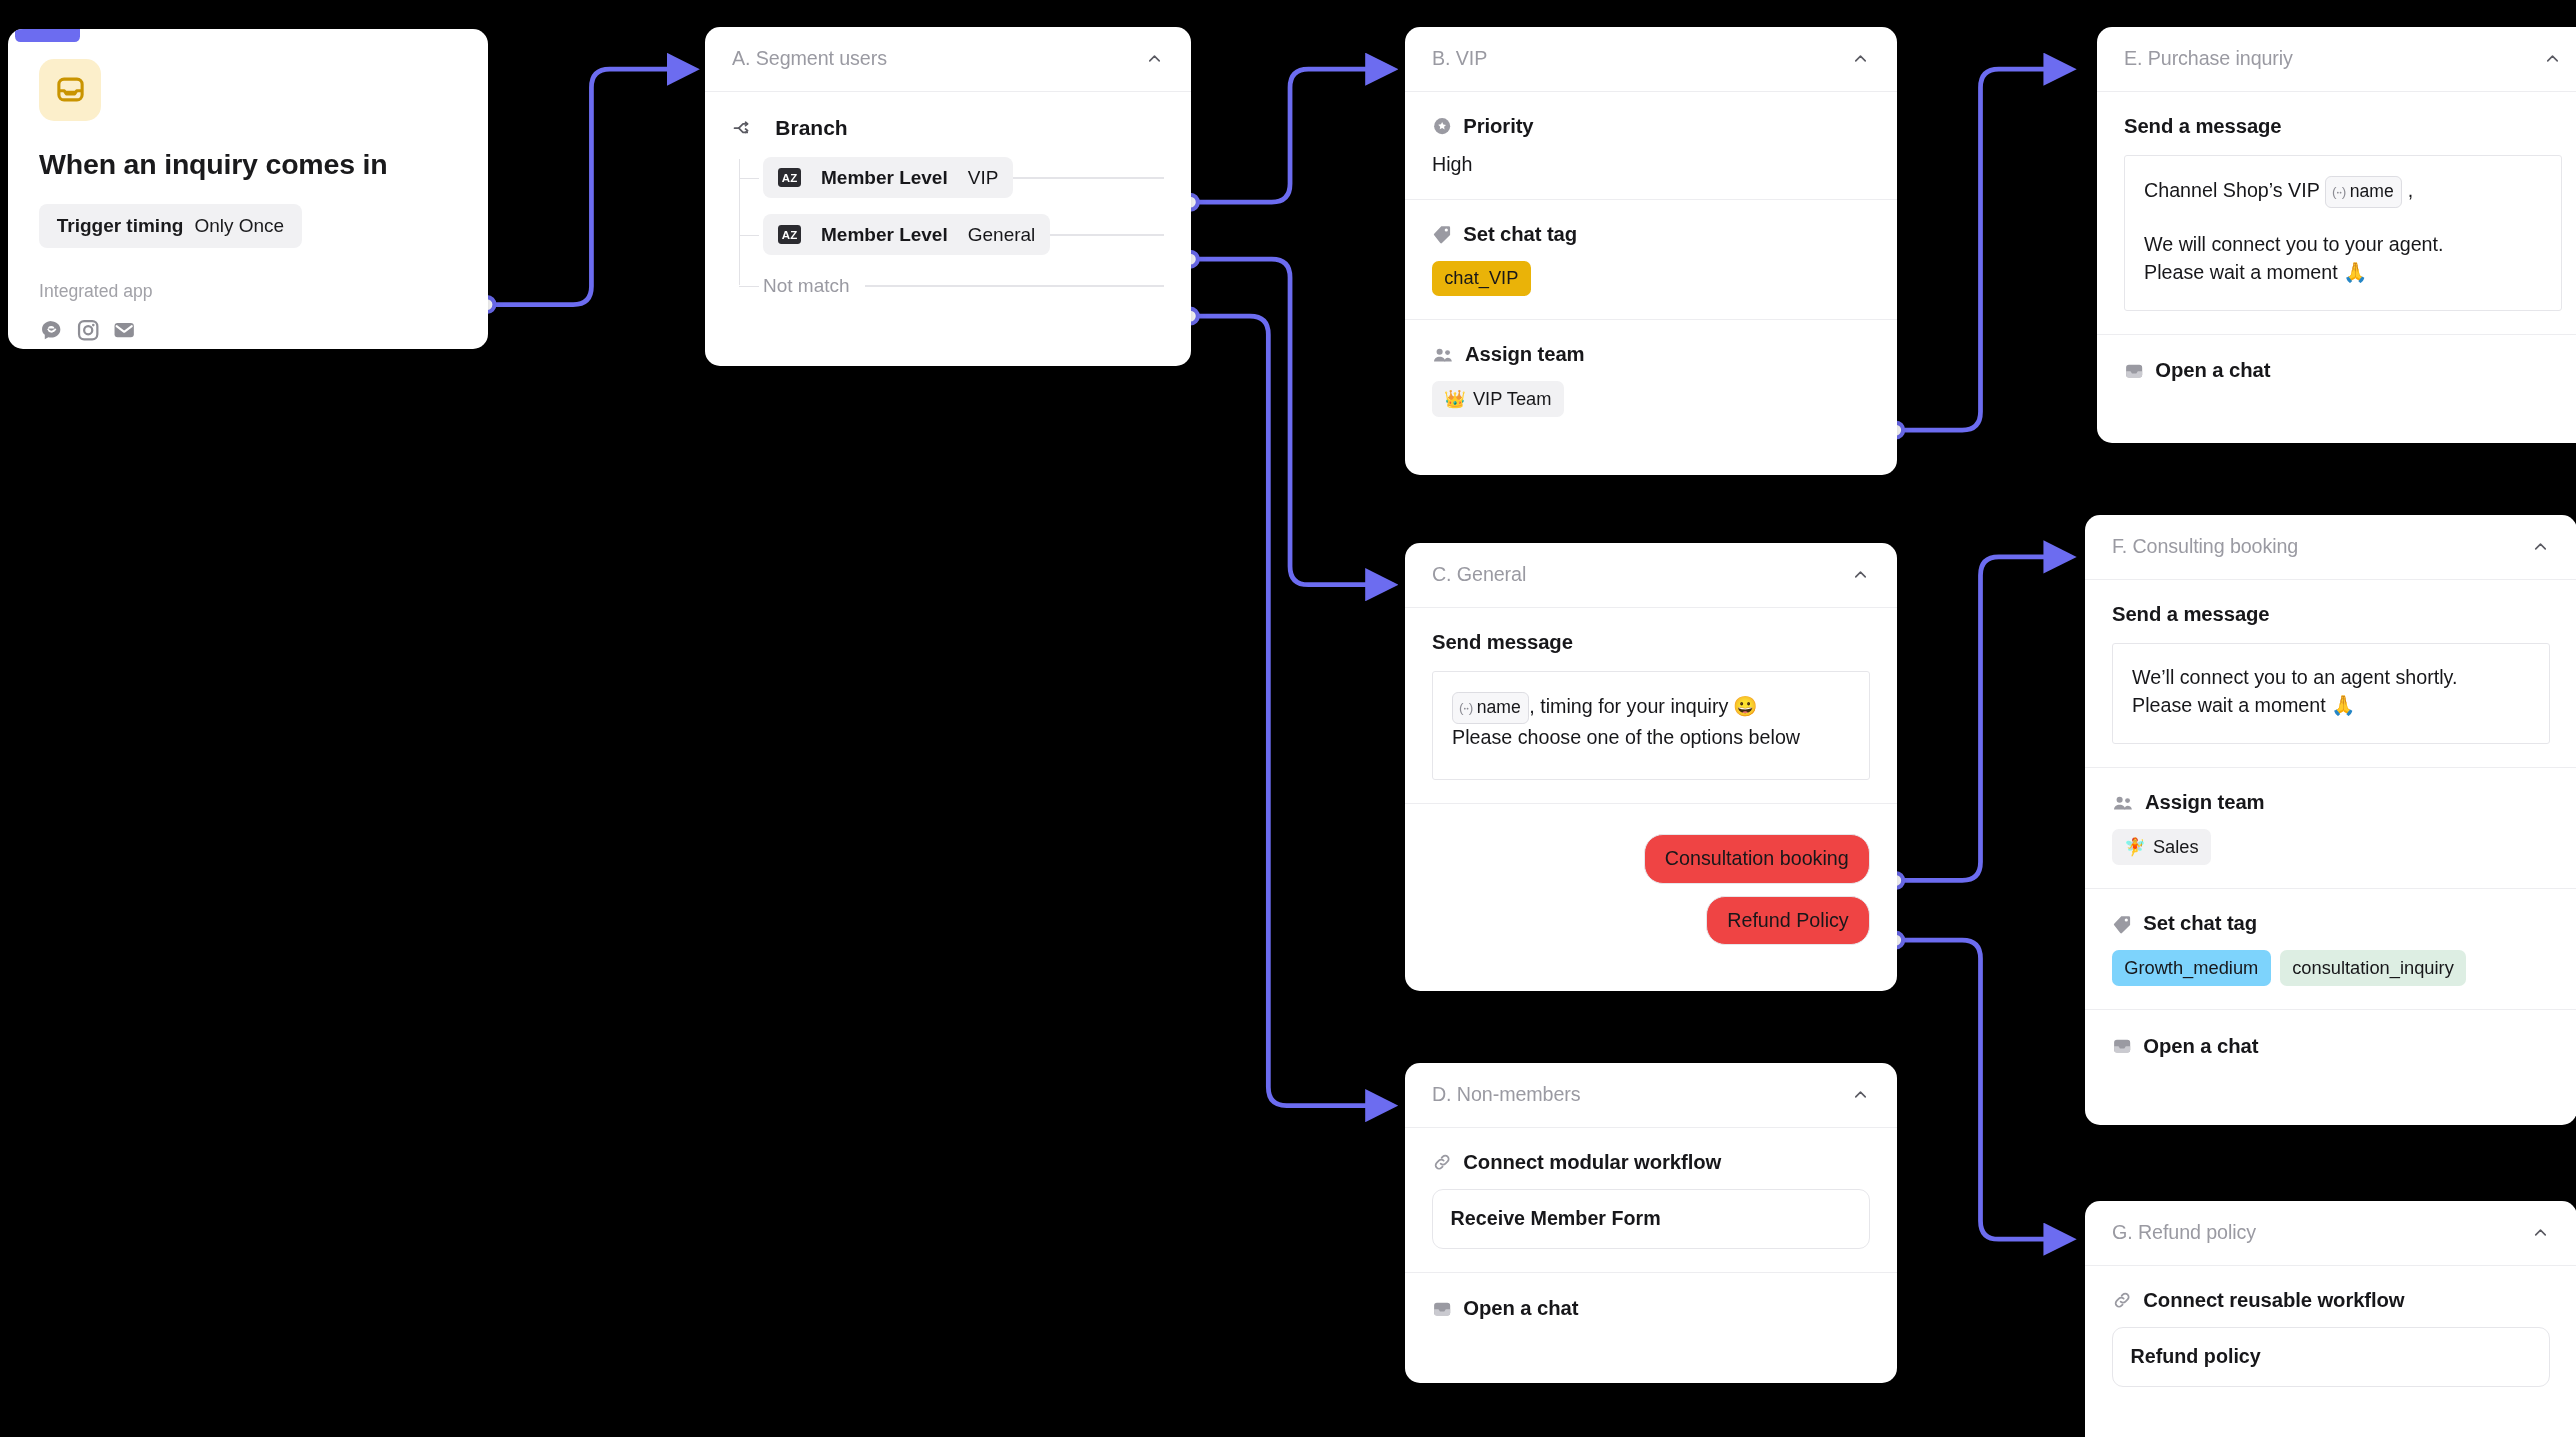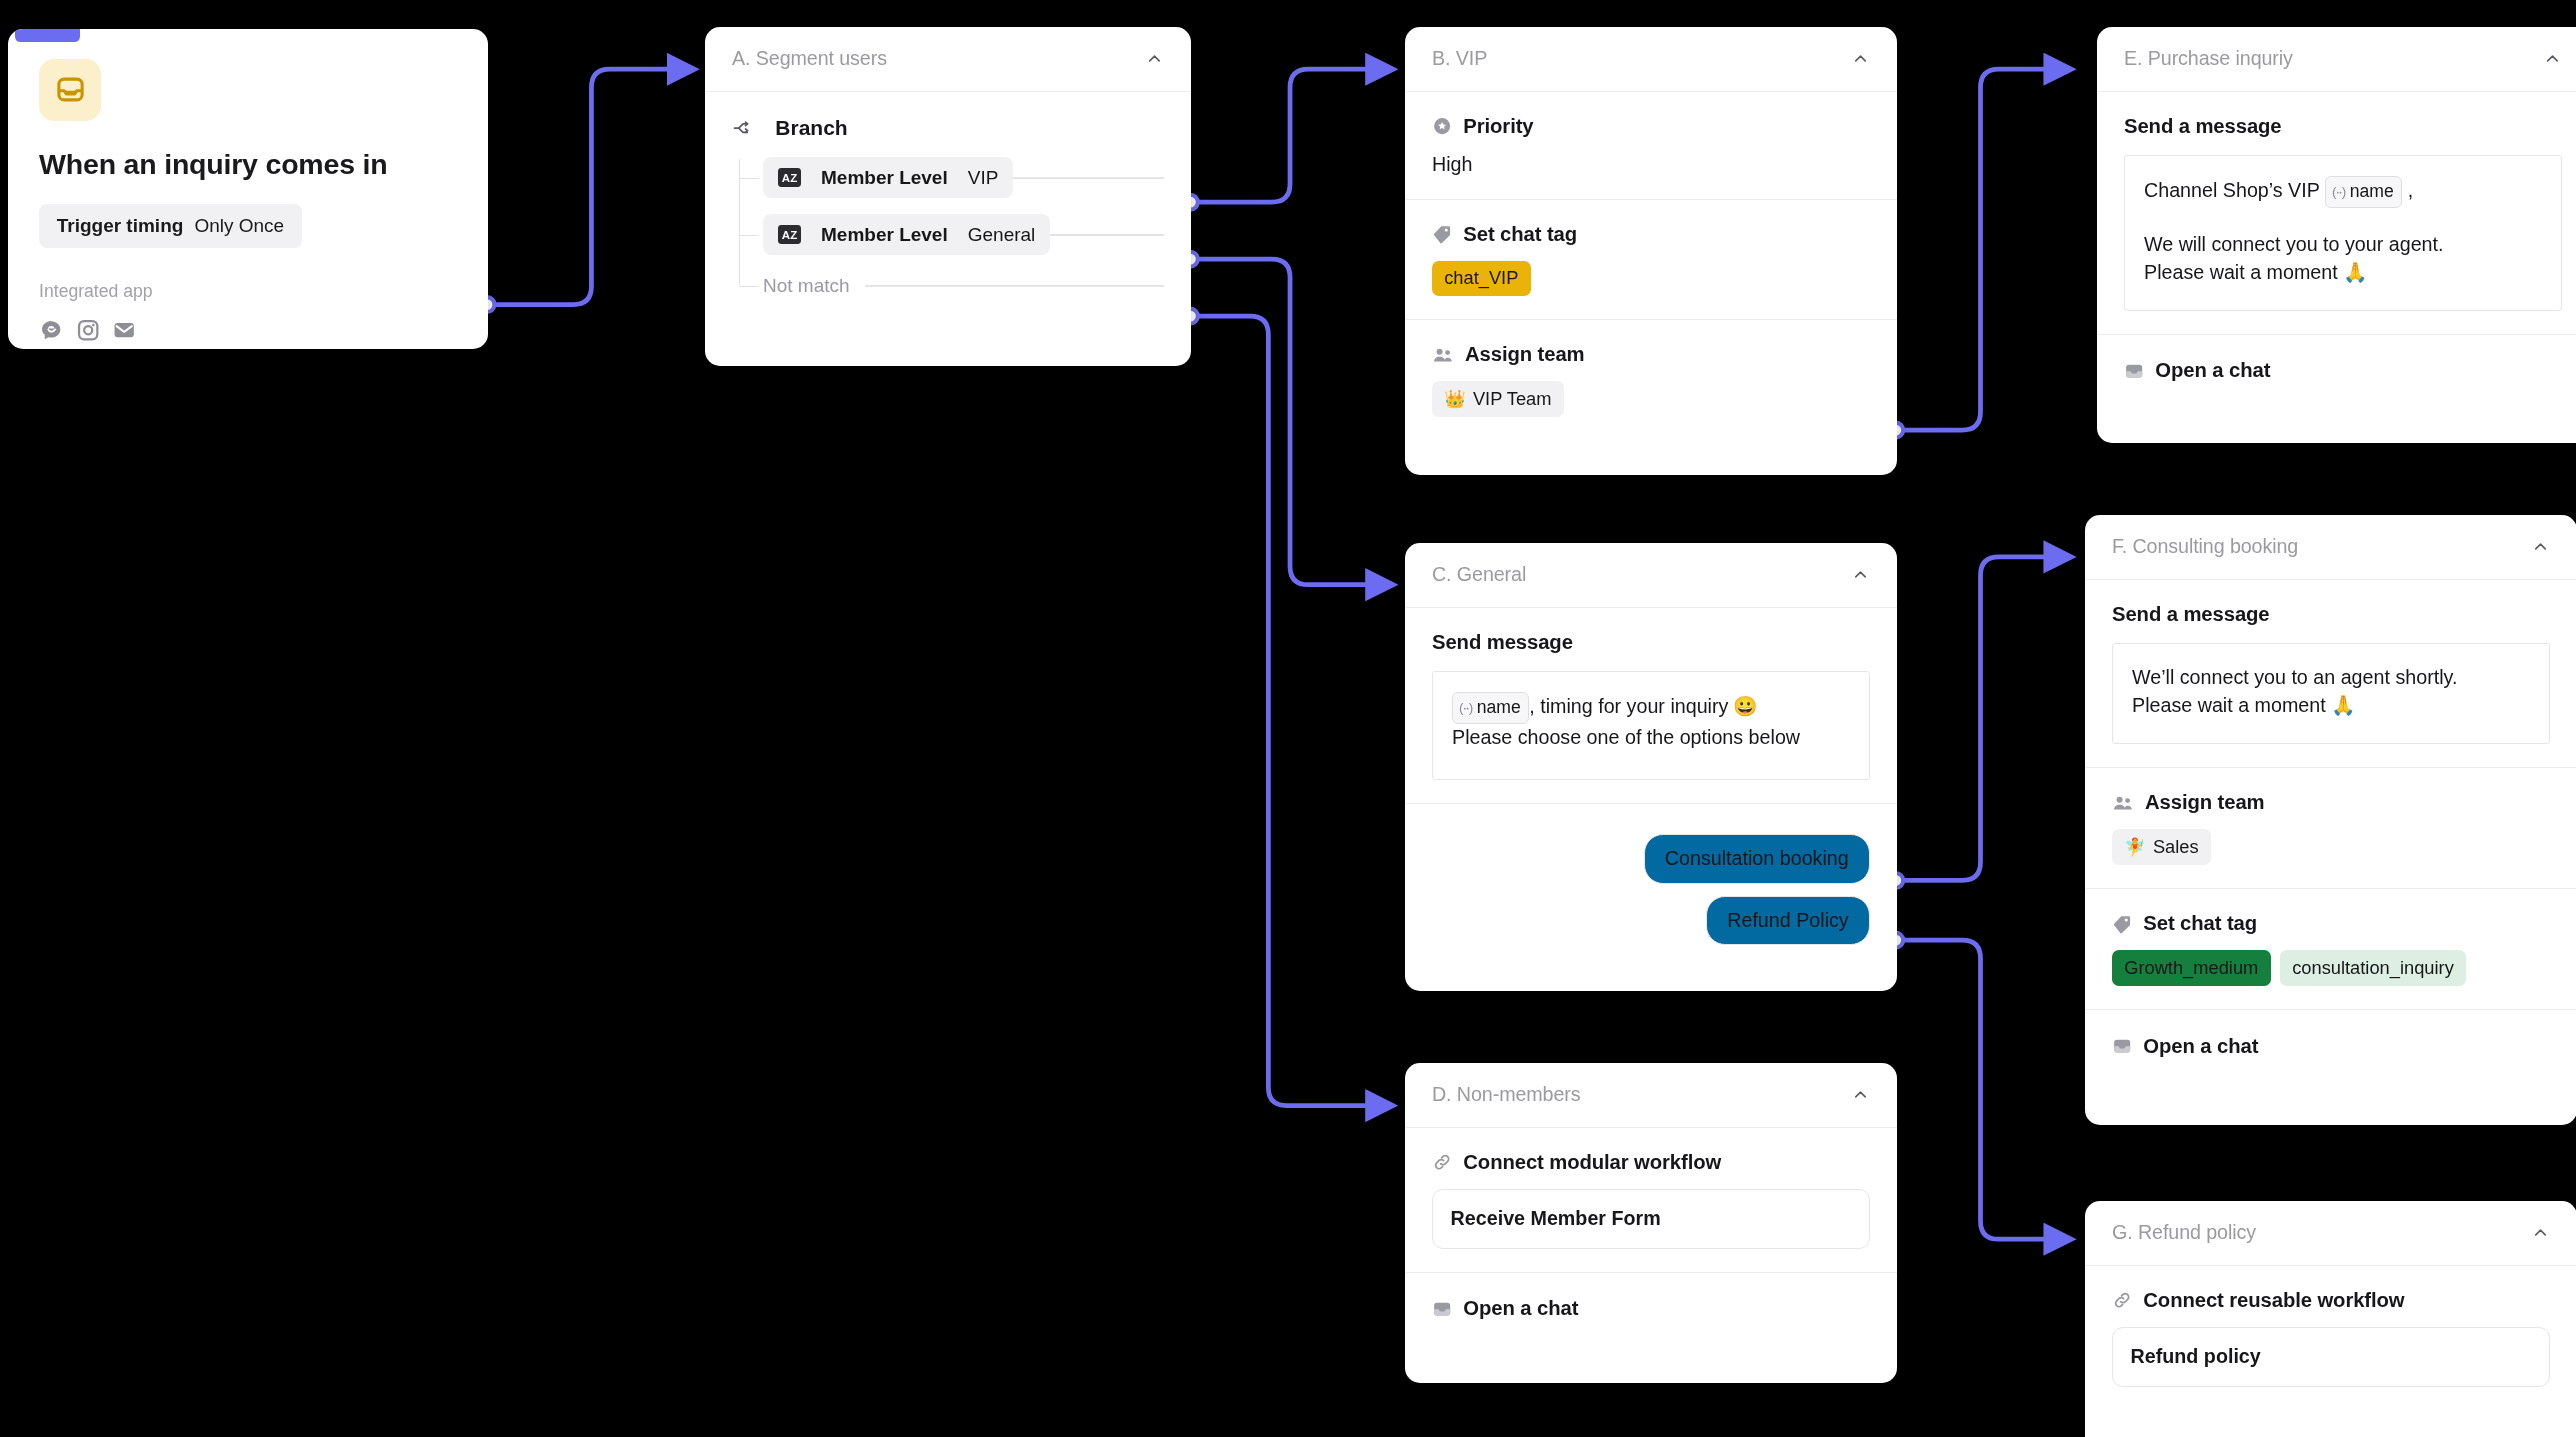--- a/index.html
+++ b/index.html
@@ -74,21 +74,21 @@
 
   .chip-row { display: flex; flex-wrap: wrap; gap: 9.5px; }
   .chip {
     display: inline-flex; align-items: center; gap: 6.8px;
     font-size: 18.3px; line-height: 1;
     padding: 8.8px 12.2px; border-radius: 6.8px;
     color: #17171A; white-space: nowrap;
   }
   .chip.blue  { background: #eab308; }
   .chip.gray  { background: #F1F1F3; }
-  .chip.peach { background: #15803d; }
+  .chip.peach { background: #7dd3fc; }
   .chip.mint  { background: #DDEEE3; }
 
   .msgbox {
     border: 0.7px solid #E6E6EA;
     border-radius: 3px;
     padding: 20.3px 19px 23px 19px;
     font-size: 19.7px; line-height: 1.42; color: #17171A;
     min-height: 80px;
   }
   .msgbox .ln { display: block; }
@@ -102,21 +102,21 @@
   .var-chip .dots { font-size: 13.6px; color: #8C8C94; letter-spacing: -0.7px; }
 
   .wf-box {
     border: 0.7px solid #E6E6EA; border-radius: 11px;
     padding: 17.6px 17.6px; font-size: 19.7px; font-weight: 700; color: #17171A;
   }
 
   .reply-list { display: flex; flex-direction: column; align-items: flex-end; gap: 12.2px; }
   .reply-btn {
     border: 0.7px solid #E6E6EA; border-radius: 19px;
-    padding: 12.2px 20.3px; font-size: 19.7px; color: #17171A; background: #0369a1;
+    padding: 12.2px 20.3px; font-size: 19.7px; color: #17171A; background: #ef4444;
     white-space: nowrap;
   }
 
   
   .branch-head { display: flex; align-items: center; gap: 23px; margin-bottom: 15px; }
   .branch-head .lbl { font-size: 21px; font-weight: 700; color: #17171A; }
   .branch-rows { position: relative; padding-left: 31px; }
   .branch-spine {
     position: absolute; left: 6.8px; top: 4.1px; bottom: 17.6px;
     width: 1.4px; background: #E2E2E6;

